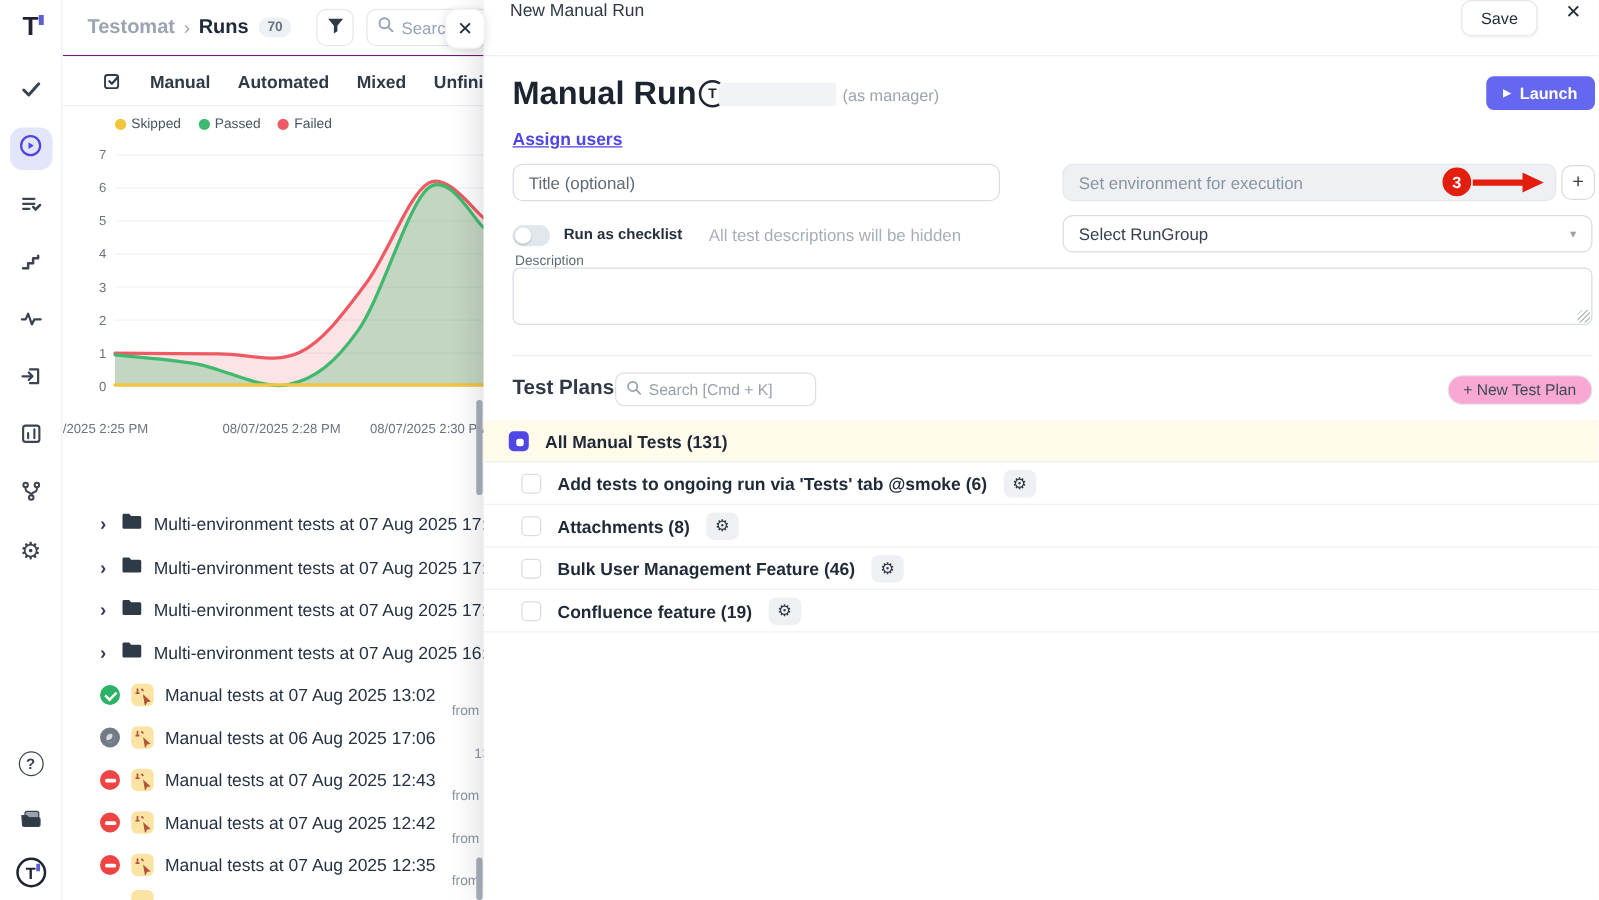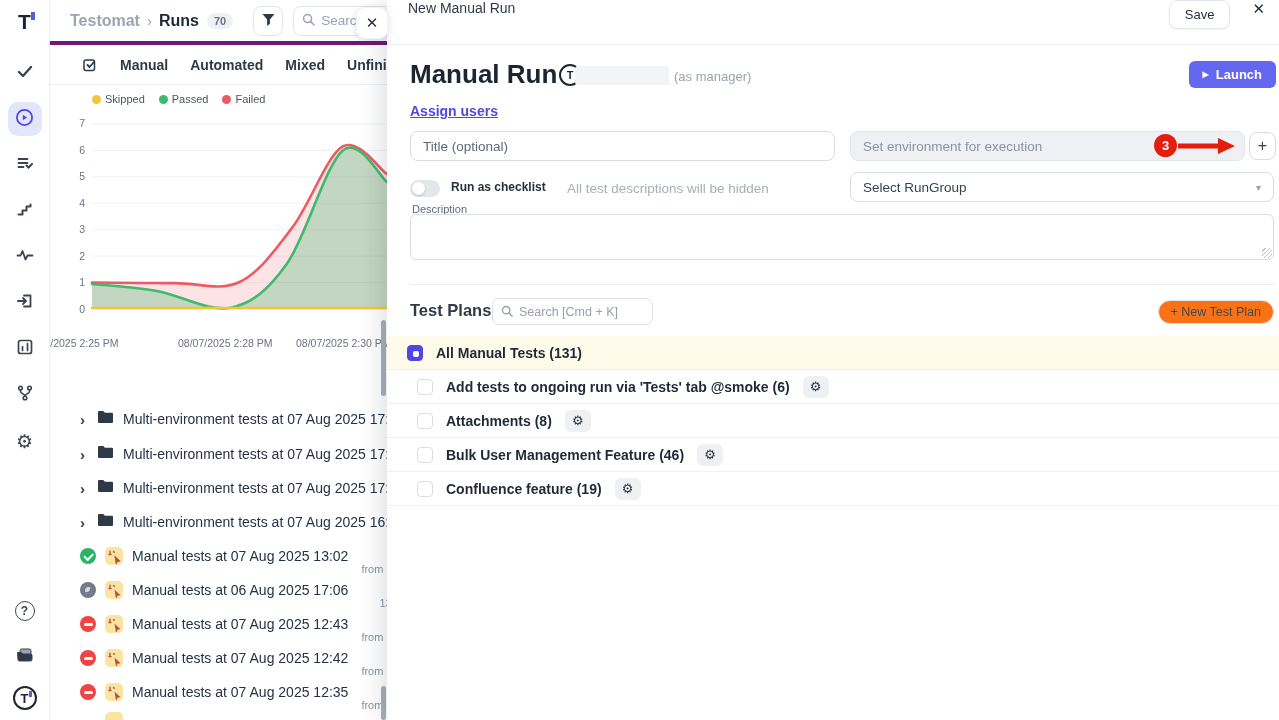--- a/index.html
+++ b/index.html
@@ -18,21 +18,21 @@
   .side-item.active { background:#e3e6fb; }
   .side-item.active svg { stroke:#4f46e5; }
   .side-item .gear-glyph { font-size:19px; line-height:1; color:#3d4450; }
   .side-bottom { margin-top:auto; margin-bottom:10px; display:flex; flex-direction:column; align-items:center; gap:12px; }
   .help-circle { width:20px; height:20px; border:1.6px solid #3d4450; border-radius:50%; font-size:12px; font-weight:700; display:flex; align-items:center; justify-content:center; color:#3d4450; }
   .avatar-circle { width:24px; height:24px; border:2px solid #1f2430; border-radius:50%; display:flex; align-items:center; justify-content:center; font-weight:800; font-size:13px; color:#1f2430; position:relative; }
   .avatar-circle i { position:absolute; right:3px; top:3px; width:3px; height:6px; background:#5a5fd6; font-style:normal; }
 
   
   .left-panel { position:absolute; left:50px; top:0; width:337px; height:720px; background:#fff; overflow:hidden; }
-  .topbar { position:absolute; left:0; top:0; width:100%; height:45px; display:flex; align-items:center; padding-left:20px; border-bottom:4px solid #701a75; background:#fff; }
+  .topbar { position:absolute; left:0; top:0; width:100%; height:45px; display:flex; align-items:center; padding-left:20px; border-bottom:1px solid #701a75; background:#fff; }
   .crumb-parent { color:#9aa4b2; font-size:16px; font-weight:600; }
   .crumb-sep { color:#9aa4b2; margin:0 7px; font-size:15px; }
   .crumb-current { color:#1f2937; font-size:16px; font-weight:700; }
   .count-badge { background:#eef1f4; color:#6b7280; font-size:11px; font-weight:600; border-radius:10px; padding:2px 7px; margin-left:8px; }
   .filter-btn { margin-left:20px; width:30px; height:30px; border:1px solid #e3e7eb; border-radius:8px; background:#fff; display:flex; align-items:center; justify-content:center; cursor:pointer; flex:none; }
   .search-box { margin-left:10px; width:120px; height:30px; border:1px solid #e3e7eb; border-radius:8px; display:flex; align-items:center; padding:0 8px; gap:6px; background:#fff; flex:none; }
   .search-box input { border:none; outline:none; width:70px; font-size:13.5px; color:#374151; font-family:inherit; }
   .search-box input::placeholder { color:#94a3b8; }
 
   .tabsbar { position:absolute; left:0; top:45px; width:100%; height:40px; display:flex; align-items:center; gap:22px; padding-left:32px; border-bottom:1px solid #eceff2; background:#fff; }
@@ -79,21 +79,21 @@
   .owner-avatar { position:absolute; left:172px; top:64px; width:22px; height:22px; border:2px solid #1f2430; border-radius:50%; display:flex; align-items:center; justify-content:center; font-size:11px; font-weight:800; color:#1f2430; background:#fff; }
   .redacted { position:absolute; left:188px; top:66px; width:94px; height:19px; background:#f1f3f6; border-radius:3px; filter:blur(.4px); }
   .owner-suffix { position:absolute; left:287px; top:69px; font-size:13px; color:#9ca3af; }
   .launch-btn { position:absolute; right:3px; top:61px; height:27px; background:#6468f0; color:#fff; border:none; border-radius:6px;
     font-size:13px; font-weight:600; font-family:inherit; padding:0 14px; display:flex; align-items:center; gap:7px; cursor:pointer; }
   .launch-btn .tri { font-size:8px; }
   .assign-link { position:absolute; left:23px; top:103px; font-size:14px; font-weight:700; color:#4f46e5; text-decoration:underline; cursor:pointer; }
 
   .field { border:1px solid #d8dde2; border-radius:8px; height:30px; font-size:13.5px; font-family:inherit; padding:0 12px; color:#374151; outline:none; }
   .field::placeholder { color:#5f6a76; }
-  .title-input { position:absolute; left:23px; top:131px; width:425px; }
+  .title-input { position:absolute; left:23px; top:131px; width:390px; }
   .env-input { position:absolute; left:463px; top:131px; width:395px; background:#eef0f3; border-color:#e4e7ea; }
   .env-input::placeholder { color:#8a94a0; }
   .badge-3 { position:absolute; left:767px; top:134px; width:23px; height:23px; background:#e41e0f; color:#fff; border-radius:50%;
     font-size:13px; font-weight:700; display:flex; align-items:center; justify-content:center; z-index:3; }
   .anno-arrow { position:absolute; left:791px; top:137px; z-index:3; }
   .plus-btn { position:absolute; right:3px; top:132px; width:27px; height:28px; border:1px solid #d8dde2; border-radius:8px; background:#fff;
     font-size:16px; color:#374151; display:flex; align-items:center; justify-content:center; cursor:pointer; font-family:inherit; }
 
   .toggle { position:absolute; left:23px; top:180px; width:30px; height:17px; background:#e2e7ec; border-radius:9px; cursor:pointer; }
   .toggle::after { content:""; position:absolute; left:2px; top:2px; width:13px; height:13px; background:#fff; border-radius:50%; box-shadow:0 1px 2px rgba(0,0,0,.2); }
@@ -105,21 +105,21 @@
   .desc-label { position:absolute; left:25px; top:203px; font-size:11px; color:#5f6b76; }
   .desc-area { position:absolute; left:23px; top:214px; width:864px; height:46px; border:1px solid #d8dde2; border-radius:6px; resize:none; font-family:inherit; font-size:13px; padding:6px 10px; outline:none; }
   .resize-corner { position:absolute; left:875px; top:248px; width:10px; height:10px;
     background:repeating-linear-gradient(135deg, transparent, transparent 2px, #b9c0c8 2px, #b9c0c8 3px); pointer-events:none; }
 
   .section-divider { position:absolute; left:23px; top:284px; width:864px; border-top:1px solid #e9edf0; }
   .plans-heading { position:absolute; left:23px; top:301px; font-size:16.5px; font-weight:700; color:#303a46; }
   .plans-search { position:absolute; left:105px; top:298px; width:161px; height:27px; border:1px solid #dde1e6; border-radius:7px; display:flex; align-items:center; gap:6px; padding:0 8px; background:#fff; }
   .plans-search input { border:none; outline:none; width:115px; font-size:12.5px; font-family:inherit; color:#374151; }
   .plans-search input::placeholder { color:#98a1ab; }
-  .new-plan-btn { position:absolute; right:5px; top:300px; height:24px; border:1px solid #e3e7eb; background:#f97316; border-radius:13px;
+  .new-plan-btn { position:absolute; right:5px; top:300px; height:24px; border:1px solid #e3e7eb; background:#f9a8d4; border-radius:13px;
     font-size:12.5px; color:#3f4a56; font-family:inherit; padding:0 12px; cursor:pointer; }
 
   .plan-rows { position:absolute; left:0; top:336px; width:100%; }
   .plan-row { display:flex; align-items:center; height:34px; padding-left:30px; gap:13px; border-bottom:1px solid #eef1f4; cursor:pointer; }
   .plan-row.selected { background:#fffbea;padding-left:20px; }
   .checkbox { width:16px; height:16px; border:1px solid #d9dee3; border-radius:4px; background:#fff; flex:none; position:relative; cursor:pointer; }
   .checkbox.checked { background:#4f46e5; border-color:#4f46e5; }
   .checkbox.checked::after { content:""; position:absolute; left:5px; top:5px; width:6px; height:6px; background:#fff; border-radius:2px; }
   .plan-label { font-size:14px; font-weight:600; color:#1f2937; }
   .gear-btn { height:22px; min-width:26px; background:#eef0f3; border:none; border-radius:6px; font-size:13px; color:#303a46; cursor:pointer; display:flex; align-items:center; justify-content:center; font-family:inherit; }

